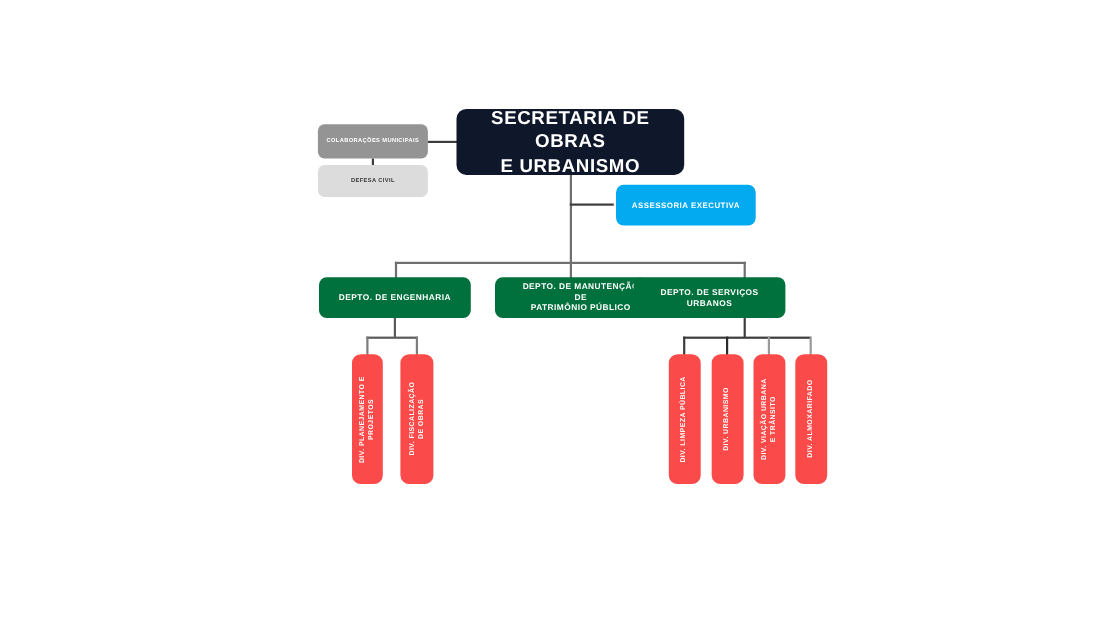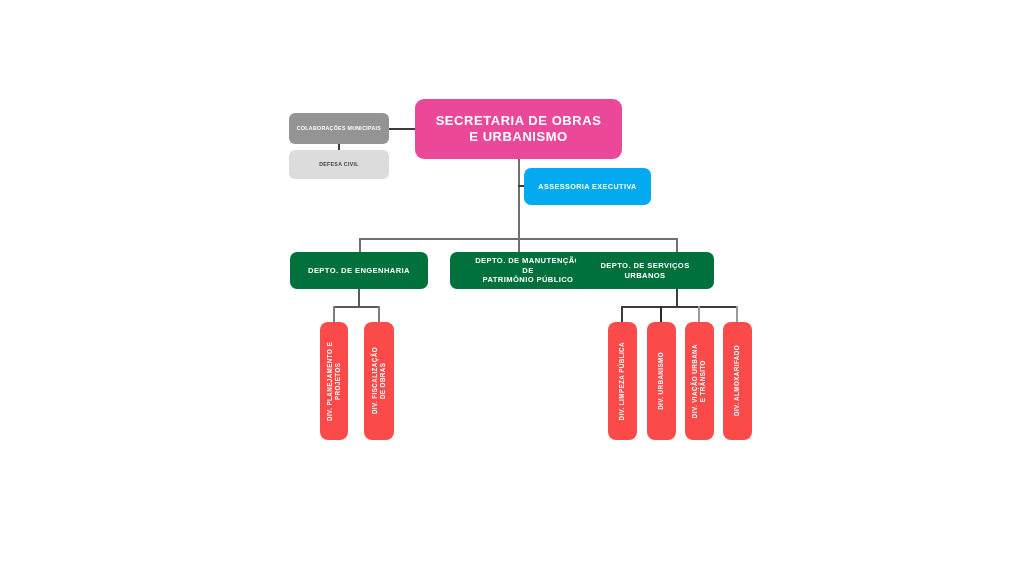--- a/index.html
+++ b/index.html
@@ -32,29 +32,29 @@
     line-height: 1.25;
     z-index: 5;
   }
 
   
   .node-root {
     left: 415px;
     top: 99px;
     width: 207px;
     height: 60px;
-    background: #ec4899;
+    background: #0f172a;
     border-radius: 9px;
-    font-size: 13px;
+    font-size: 17px;
     letter-spacing: 0.55px;
   }
 
   
   .node-advisory {
-    left: 524px;
+    left: 560px;
     top: 168px;
     width: 127px;
     height: 37px;
     background: #03AAEF;
     border-radius: 7px;
     font-size: 7.2px;
     letter-spacing: 0.45px;
   }
 
   

